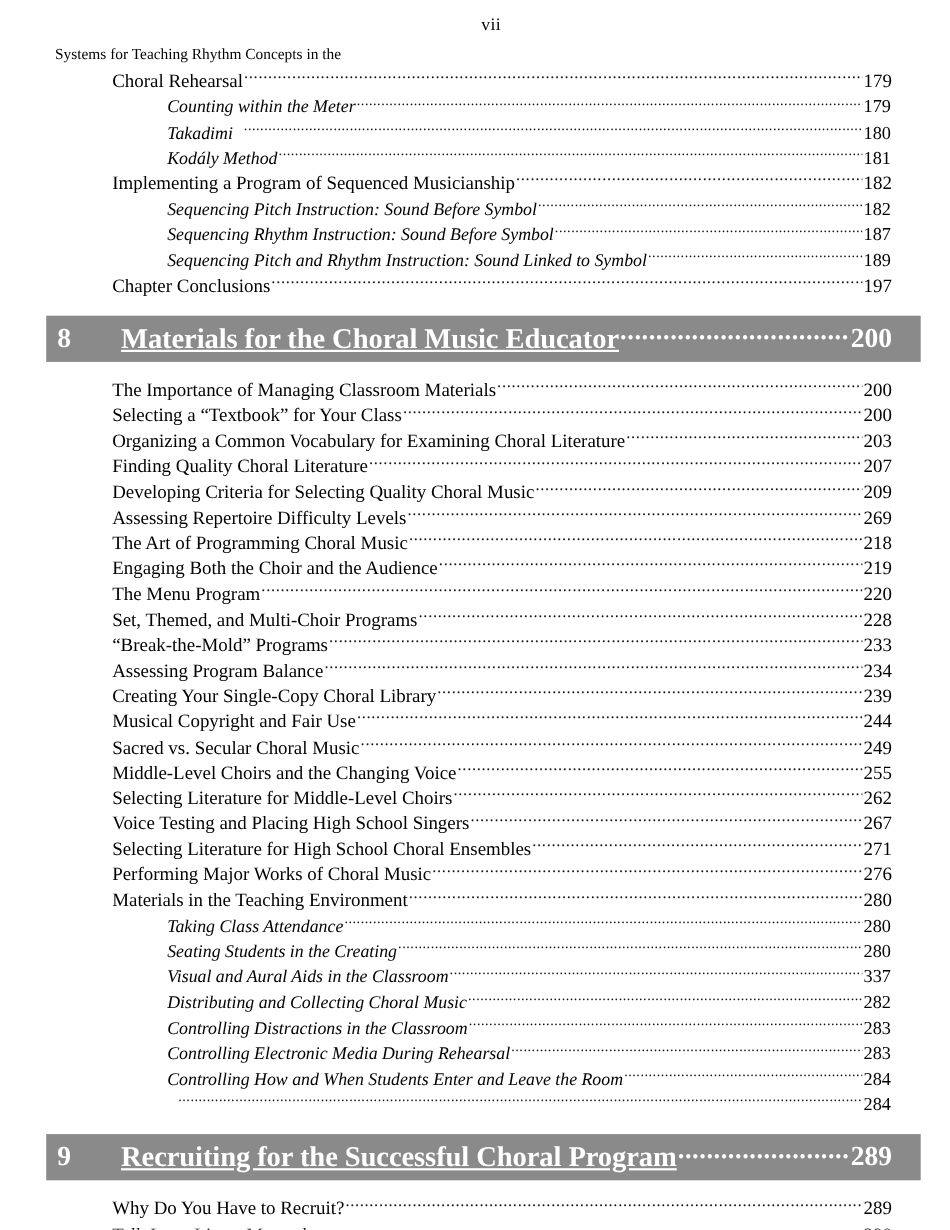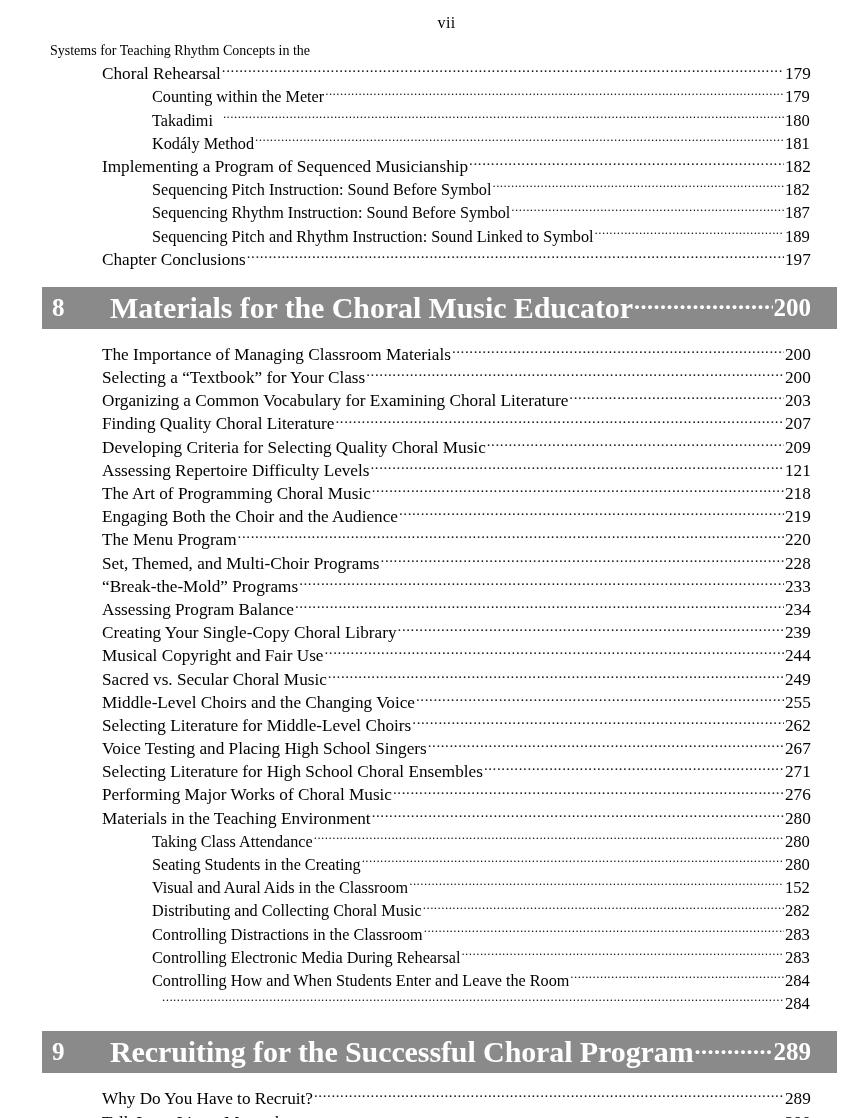--- a/index.html
+++ b/index.html
@@ -81,20 +81,21 @@
 
   
   .plain {
     font-size: 14px;
     line-height: 22px;
     white-space: nowrap;
   }
 
   
   .sub .title {
+    font-style: italic;
     font-size: 16.2px;
   }
   .sub {
     line-height: 22px;
   }
   .sub .leader::before {
     font-size: 13px;
     letter-spacing: 0.45px;
   }
   .sub .pageno { font-size: 16.6px; }
@@ -117,23 +118,24 @@
   }
   .chapter-bar .num {
     flex: 0 0 auto;
     width: 58px;
     font-size: 25px;
     font-weight: bold;
     font-family: "Liberation Serif", "DejaVu Serif", serif;
   }
   .chapter-bar .ctitle {
     flex: 0 0 auto;
-    font-size: 30px;
+    font-size: 26px;
     font-weight: bold;
     letter-spacing: -0.1px;
+    text-decoration: underline;
   }
   .chapter-bar .cleader {
     flex: 1 1 auto;
     overflow: hidden;
     position: relative;
     height: 1em;
     margin: 0 1px;
   }
   .chapter-bar .cleader::before {
     content: "..............................................................................................................................................................";
@@ -258,21 +260,21 @@
         <span class="pageno">207</span>
       </div>
       <div class="row lvl1">
         <span class="title">Developing Criteria for Selecting Quality Choral Music</span>
         <span class="leader"></span>
         <span class="pageno">209</span>
       </div>
       <div class="row lvl1">
         <span class="title">Assessing Repertoire Difficulty Levels</span>
         <span class="leader"></span>
-        <span class="pageno">121</span>
+        <span class="pageno">269</span>
       </div>
       <div class="row lvl1">
         <span class="title">The Art of Programming Choral Music</span>
         <span class="leader"></span>
         <span class="pageno">218</span>
       </div>
       <div class="row lvl1">
         <span class="title">Engaging Both the Choir and the Audience</span>
         <span class="leader"></span>
         <span class="pageno">219</span>
@@ -349,21 +351,21 @@
         <span class="pageno">280</span>
       </div>
       <div class="row sub lvl2">
         <span class="title">Seating Students in the Creating</span>
         <span class="leader"></span>
         <span class="pageno">280</span>
       </div>
       <div class="row sub lvl2">
         <span class="title">Visual and Aural Aids in the Classroom</span>
         <span class="leader"></span>
-        <span class="pageno">152</span>
+        <span class="pageno">337</span>
       </div>
       <div class="row sub lvl2">
         <span class="title">Distributing and Collecting Choral Music</span>
         <span class="leader"></span>
         <span class="pageno">282</span>
       </div>
       <div class="row sub lvl2">
         <span class="title">Controlling Distractions in the Classroom</span>
         <span class="leader"></span>
         <span class="pageno">283</span>

